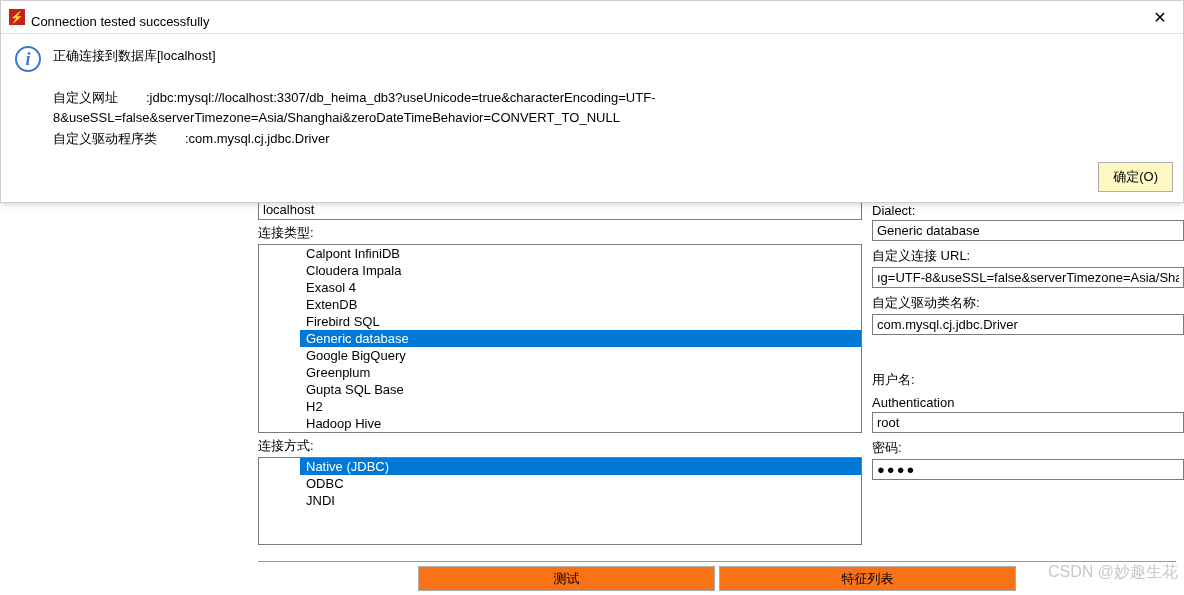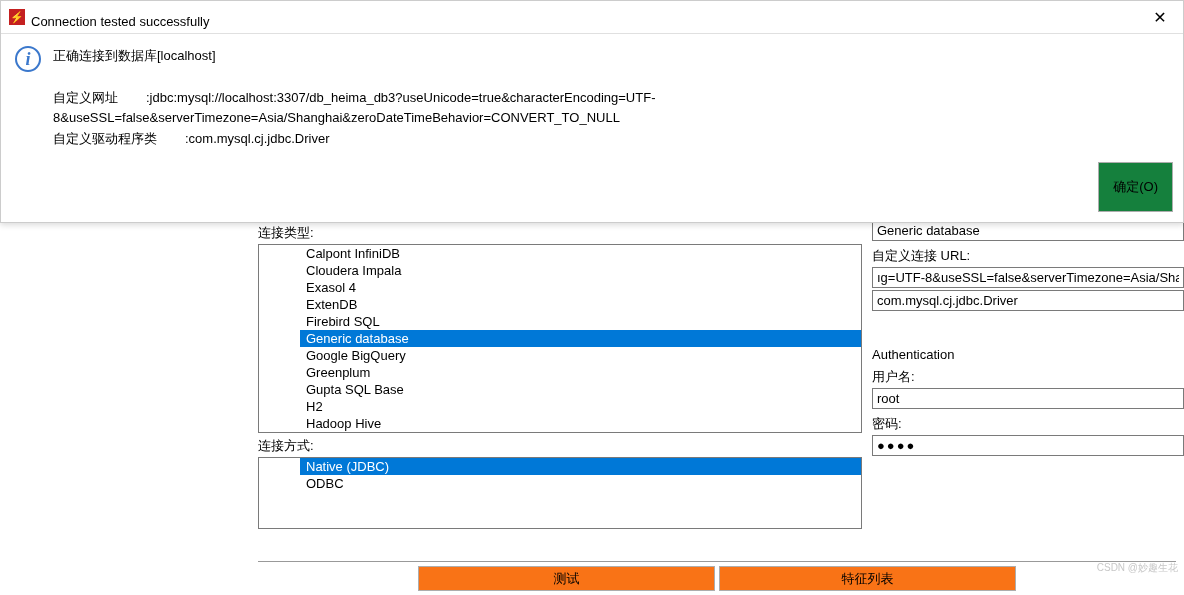--- a/index.html
+++ b/index.html
@@ -9,50 +9,50 @@
 .dialog-title-bar { display: flex; align-items: center; padding: 4px 8px; border-bottom: 1px solid #e0e0e0; }
 .dialog-icon { width: 16px; height: 16px; background: #c42020; display: flex; align-items: center; justify-content: center; margin-right: 6px; }
 .dialog-icon span { color: #fff; font-weight: bold; font-size: 11px; }
 .dialog-title { flex: 1; font-size: 13px; margin-top: 9px; }
 .dialog-close { width: 30px; height: 20px; display: flex; align-items: center; justify-content: center; cursor: pointer; font-size: 16px; }
 .dialog-body { display: flex; padding: 12px 14px 6px 14px; }
 .info-icon { width: 26px; height: 26px; border-radius: 50%; border: 2px solid #3b78cc; color: #3b78cc; font-weight: bold; font-size: 18px; font-style: italic; display: flex; align-items: center; justify-content: center; margin-right: 12px; flex-shrink: 0; font-family: serif; }
 .dialog-msg { font-size: 13px; line-height: 1.6; }
 .dialog-msg .spacer { display: inline-block; width: 28px; }
 .dialog-footer { display: flex; justify-content: flex-end; padding: 6px 10px 10px 10px; }
-.btn { background: #15803d; border: 1px solid #adadad; padding: 15px 14px; font-size: 13px; cursor: pointer; font-family: inherit; }
+.btn { background: #fef9c3; border: 1px solid #adadad; padding: 5px 14px; font-size: 13px; cursor: pointer; font-family: inherit; }
 
 .underlay { position: absolute; top: 155px; left: 0; right: 0; bottom: 0; display: flex; flex-direction: column; }
 .blue-strip { height: 20px; width: 250px; background: #0078d7; border-top: 1px solid #999; border-bottom: 1px solid #999; }
 .divider { height: 1px; background: #999; width: 100%; position: absolute; top: 155px; }
 
 .main-content { display: flex; flex: 1; padding-left: 258px; }
 .left-col { width: 610px; display: flex; flex-direction: column; padding-right: 6px; }
 .right-col { flex: 1; display: flex; flex-direction: column; padding-left: 4px; }
 
 .field-label { font-size: 13px; padding: 4px 8px 2px 0; }
 .text-input { width: 100%; border: 1px solid #7a7a7a; padding: 2px 4px; font-size: 13px; font-family: inherit; }
 .list-box { border: 1px solid #7a7a7a; background: #fff; overflow: hidden; position: relative; }
 .list-scroll { overflow-y: auto; height: 100%; }
 .list-item { padding: 1px 6px; font-size: 13px; cursor: pointer; white-space: nowrap; margin-left: 41px; }
 .list-item.selected { background: #0078d7; color: #fff; }
 .list-box::-webkit-scrollbar { width: 16px; }
 .list-box::-webkit-scrollbar-track { background: #f0f0f0; }
 .list-box::-webkit-scrollbar-thumb { background: #b8b8b8; border: 1px solid #a0a0a0; }
 
 .conn-type-box { height: 189px; }
-.conn-method-box { height: 72px; }
+.conn-method-box { height: 88px; }
 
 .settings-input { width: 100%; border: 1px solid #7a7a7a; padding: 2px 4px; font-size: 13px; font-family: inherit; margin-bottom: 2px; }
 .r-gap { height: 30px; }
 
 .bottom-bar { position: absolute; bottom: 4px; left: 258px; right: 8px; height: 30px; display: flex; gap: 4px; padding-left: 160px; padding-right: 160px; border-top: 1px solid #999; padding-top: 4px; }
 .bottom-btn { flex: 1; border: 1px solid #adadad; background: #f97316; padding: 3px 0; font-size: 13px; cursor: pointer; font-family: inherit; }
 
-.watermark { position: absolute; bottom: 20px; right: 6px; font-size: 10px; color: #c8c8c8; z-index: 200; }
+.watermark { position: absolute; bottom: 12px; right: 6px; font-size: 16px; color: #c8c8c8; z-index: 200; }
 .pwd-dots { letter-spacing: 2px; font-weight: bold; }
 </style>
 </head>
 <body>
 
 <div class="divider"></div>
 
 <div class="underlay">
   <div class="blue-strip"></div>
 
@@ -76,34 +76,36 @@
             <div class="list-item">H2</div>
             <div class="list-item">Hadoop Hive</div>
           </div>
       </div>
 
       <div class="field-label">连接方式:</div>
       <div class="list-box conn-method-box">
         <div class="list-scroll" id="conn-method-list">
             <div class="list-item selected">Native (JDBC)</div>
             <div class="list-item">ODBC</div>
+            <div class="list-item">JNDI</div>
           </div>
       </div>
     </div>
 
     <div class="right-col">
       <div class="field-label">设置</div>
       <div class="field-label">Dialect:</div>
       <input class="settings-input" value="Generic database" style="">
       <div class="field-label">自定义连接 URL:</div>
       <input class="settings-input" value="ıg=UTF-8&amp;useSSL=false&amp;serverTimezone=Asia/Shangha" style="">
+      <div class="field-label">自定义驱动类名称:</div>
       <input class="settings-input" value="com.mysql.cj.jdbc.Driver" style="">
       <div class="r-gap"></div>
+      <div class="field-label">用户名:</div>
       <div class="field-label">Authentication</div>
-      <div class="field-label">用户名:</div>
       <input class="settings-input" value="root" style="">
       <div class="field-label">密码:</div>
       <div class="settings-input pwd-dots">●●●●</div>
     </div>
   </div>
 </div>
 
 <div class="bottom-bar">
   <button class="bottom-btn">测试</button>
   <button class="bottom-btn">特征列表</button>

